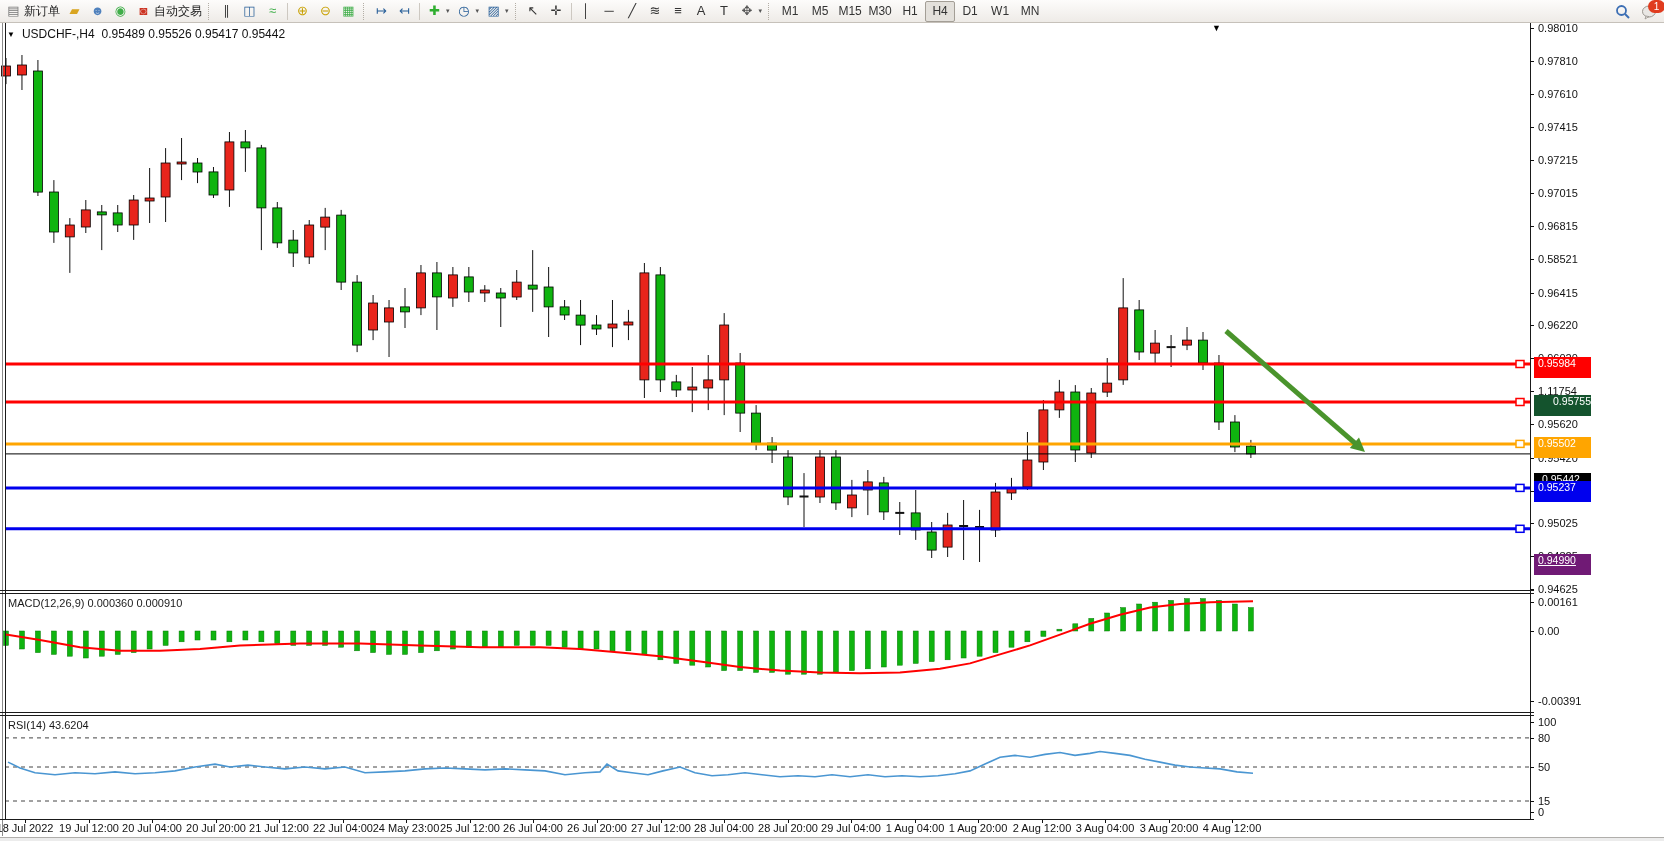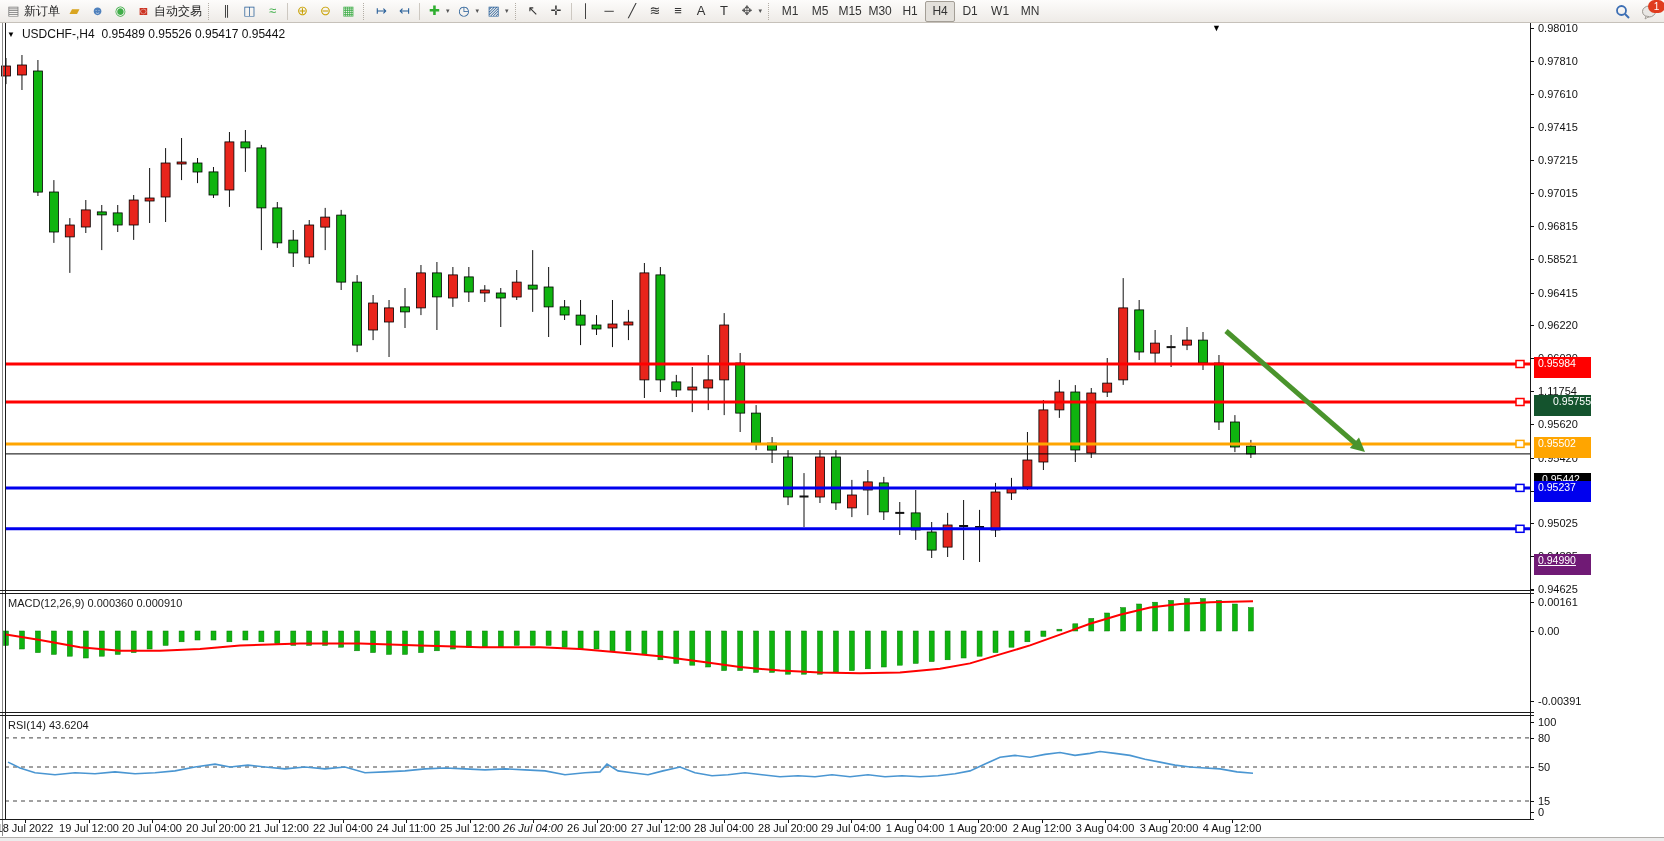--- a/index.html
+++ b/index.html
@@ -518,25 +518,25 @@
       <div class="time-label" style="left: 89px;">19 Jul 12:00</div>
       <div class="time-tick" style="left: 152px;"></div>
       <div class="time-label" style="left: 152px;">20 Jul 04:00</div>
       <div class="time-tick" style="left: 216px;"></div>
       <div class="time-label" style="left: 216px;">20 Jul 20:00</div>
       <div class="time-tick" style="left: 279px;"></div>
       <div class="time-label" style="left: 279px;">21 Jul 12:00</div>
       <div class="time-tick" style="left: 343px;"></div>
       <div class="time-label" style="left: 343px;">22 Jul 04:00</div>
       <div class="time-tick" style="left: 406px;"></div>
-      <div class="time-label" style="left: 406px;">24 Jul 11:00</div>
+      <div class="time-label" style="left: 406px;">24 May 23:00</div>
       <div class="time-tick" style="left: 470px;"></div>
       <div class="time-label" style="left: 470px;">25 Jul 12:00</div>
       <div class="time-tick" style="left: 533px;"></div>
-      <div class="time-label" style="left: 533px; font-style: italic;">26 Jul 04:00</div>
+      <div class="time-label" style="left: 533px;">26 Jul 04:00</div>
       <div class="time-tick" style="left: 597px;"></div>
       <div class="time-label" style="left: 597px;">26 Jul 20:00</div>
       <div class="time-tick" style="left: 661px;"></div>
       <div class="time-label" style="left: 661px;">27 Jul 12:00</div>
       <div class="time-tick" style="left: 724px;"></div>
       <div class="time-label" style="left: 724px;">28 Jul 04:00</div>
       <div class="time-tick" style="left: 788px;"></div>
       <div class="time-label" style="left: 788px;">28 Jul 20:00</div>
       <div class="time-tick" style="left: 851px;"></div>
       <div class="time-label" style="left: 851px;">29 Jul 04:00</div>

